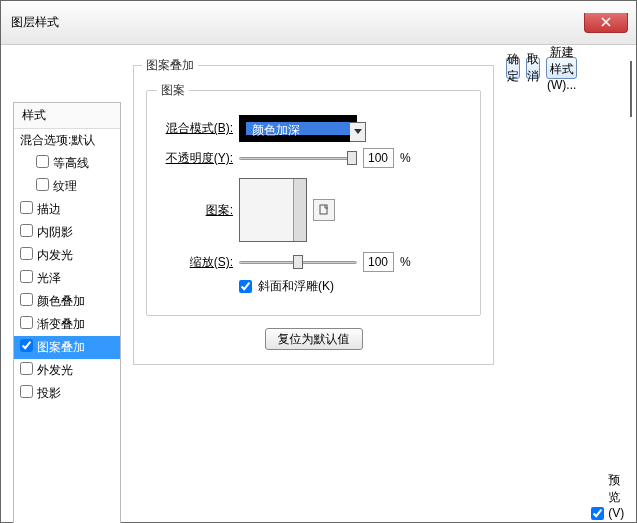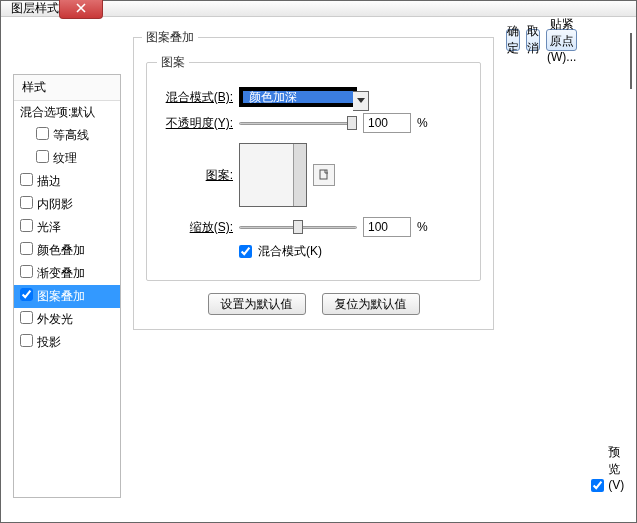--- a/index.html
+++ b/index.html
@@ -1,39 +1,39 @@
 <!DOCTYPE html>
 <html><head>
 <meta charset="utf-8">
 <style>
 * { box-sizing: border-box; margin: 0; padding: 0; font-family: "Microsoft YaHei", SimSun, sans-serif; font-size: 12px; }
 body { background: #fff; }
 .window { width: 637px; height: 523px; border: 1px solid #666; position: relative; background: #fff; }
-.titlebar { height: 16px; background: linear-gradient(#fdfdfd, #e8e8e8); border-bottom: 1px solid #ccc; display: flex; align-items: center; justify-content: flex-start; padding-left: 10px; }
+.titlebar { height: 44px; background: linear-gradient(#fdfdfd, #e8e8e8); border-bottom: 1px solid #ccc; display: flex; align-items: center; justify-content: space-between; padding-left: 10px; }
 .close-btn { width: 44px; height: 20px; background: linear-gradient(#e07070, #c83838); border: 1px solid #a03030; border-top: none; border-radius: 0 0 4px 4px; display: flex; align-items: center; justify-content: center; color: #fff; margin-right: 8px; cursor: pointer; }
 .close-btn svg { width: 10px; height: 10px; }
 .content { display: flex; padding: 12px; height: calc(100% - 28px); gap: 12px; }
 .sidebar { width: 108px; border: 1px solid #bbb; background: #fff; margin-top: 45px; }
 .sidebar-header { padding: 4px 8px; border-bottom: 1px solid #ddd; background: #fafafa; }
 .sidebar-item { display: flex; align-items: flex-start; padding: 3px 6px; cursor: pointer; gap: 4px; }
 .sidebar-item.indent { padding-left: 22px; }
 .sidebar-item.selected { background: #3399ff; color: #fff; }
 .sidebar-item input[type=checkbox] { width: 13px; height: 13px; }
 .main { flex: 1; position: relative; }
 .fieldset { border: 1px solid #ccc; border-radius: 2px; padding: 10px 14px 14px; margin-bottom: 12px; }
 .fieldset-legend { padding: 0 4px; color: #333; background: #fff; margin-left: -4px; }
 .outer-fieldset { border: 1px solid #ccc; padding: 8px 12px 14px; }
 .row { display: flex; align-items: center; margin: 6px 0; gap: 6px; }
 .row-label { width: 72px; text-align: right; text-decoration: underline; }
-.select-box { width: 118px; height: 20px; background: #3b7de0; color: #fff; border: 4px solid #000000; display: flex; align-items: center; padding: 0 6px; position: relative; }
+.select-box { width: 118px; height: 27px; background: #3b7de0; color: #fff; border: 7px solid #000000; display: flex; padding: 0 6px; position: relative; }
 .select-caret { position: absolute; right: -16px; top: 0; width: 16px; height: 20px; background: #f0f0f0; border: 1px solid #666; border-left: none; display: flex; align-items: center; justify-content: center; }
 .slider { width: 118px; height: 18px; position: relative; display: flex; align-items: center; }
 .slider-track { width: 100%; height: 3px; background: #ccc; border: 1px solid #999; border-radius: 2px; }
 .slider-thumb { position: absolute; width: 10px; height: 14px; background: #e8e8e8; border: 1px solid #666; top: 2px; }
-.num-input { width: 48px; height: 20px; border: 1px solid #999; padding: 0 4px; text-align: left; background: #fff; }
+.num-input { width: 31px; height: 20px; border: 1px solid #999; padding: 0 4px; text-align: left; background: #fff; }
 .pattern-preview { width: 68px; height: 64px; border: 1px solid #666; background: #f4f4f4; position: relative; }
 .pattern-preview::after { content: ""; position: absolute; right: 0; top: 0; width: 12px; height: 100%; background: #dcdcdc; border-left: 1px solid #999; }
 .icon-btn { width: 22px; height: 22px; border: 1px solid #999; background: #f4f4f4; display: flex; align-items: center; justify-content: center; cursor: pointer; }
 .btn { height: 22px; padding: 0 12px; border: 1px solid #888; background: linear-gradient(#fdfdfd, #e6e6e6); border-radius: 3px; cursor: pointer; display: inline-flex; align-items: center; justify-content: center; }
 .btn-row { display: flex; gap: 16px; justify-content: center; margin-top: 12px; }
 .right-panel { width: 118px; display: flex; flex-direction: row; gap: 6px; }
 .right-btn { width: 100%; height: 22px; border: 1px solid #6a8bb8; background: linear-gradient(#f4f9ff, #d8e8fb); border-radius: 3px; cursor: pointer; display: flex; align-items: center; justify-content: center; }
 .preview-check { display: flex; align-items: flex-end; gap: 4px; margin: 6px 0 6px 8px; }
 .preview-swatch { width: 56px; height: 56px; border: 1px solid #666; background: #4a4a44; margin: 4px auto; background-image: repeating-linear-gradient(45deg, #4a4a44 0 3px, #56564e 3px 6px); }
 legend { font-size: 12px; }
@@ -67,20 +67,24 @@
             <input type="checkbox" style="">
             <span>纹理</span>
           </div>
           <div class="sidebar-item">
             <input type="checkbox" style="">
             <span>描边</span>
           </div>
           <div class="sidebar-item">
             <input type="checkbox" style="">
             <span>内阴影</span>
+          </div>
+          <div class="sidebar-item">
+            <input type="checkbox" style="">
+            <span>内发光</span>
           </div>
           <div class="sidebar-item">
             <input type="checkbox" style="">
             <span>光泽</span>
           </div>
           <div class="sidebar-item">
             <input type="checkbox" style="">
             <span>颜色叠加</span>
           </div>
           <div class="sidebar-item">
@@ -147,35 +151,34 @@
             <div class="slider">
               <div class="slider-track"></div>
               <div class="slider-thumb" style="left:54px"></div>
             </div>
             <input class="num-input" value="100" style="">
             <span>%</span>
           </div>
 
           <div class="row" style="margin-left:78px">
             <input type="checkbox" checked="" style="">
-            <span>混合模式(K)</span>
+            <span>斜面和浮雕(K)</span>
           </div>
         </fieldset>
 
         <div class="btn-row">
-          <button class="btn">设置为默认值</button>
           <button class="btn">复位为默认值</button>
         </div>
       </fieldset>
     </div>
 
     <div class="right-panel">
       <button class="right-btn">确定</button>
       <button class="right-btn">取消</button>
-      <button class="right-btn">贴紧原点(W)...</button>
+      <button class="right-btn">新建样式(W)...</button>
       <div class="preview-check">
         <input type="checkbox" checked="" style="">
         <span>预览(V)</span>
       </div>
       <div class="preview-swatch"></div>
     </div>
 
   </div>
 </div>
 

